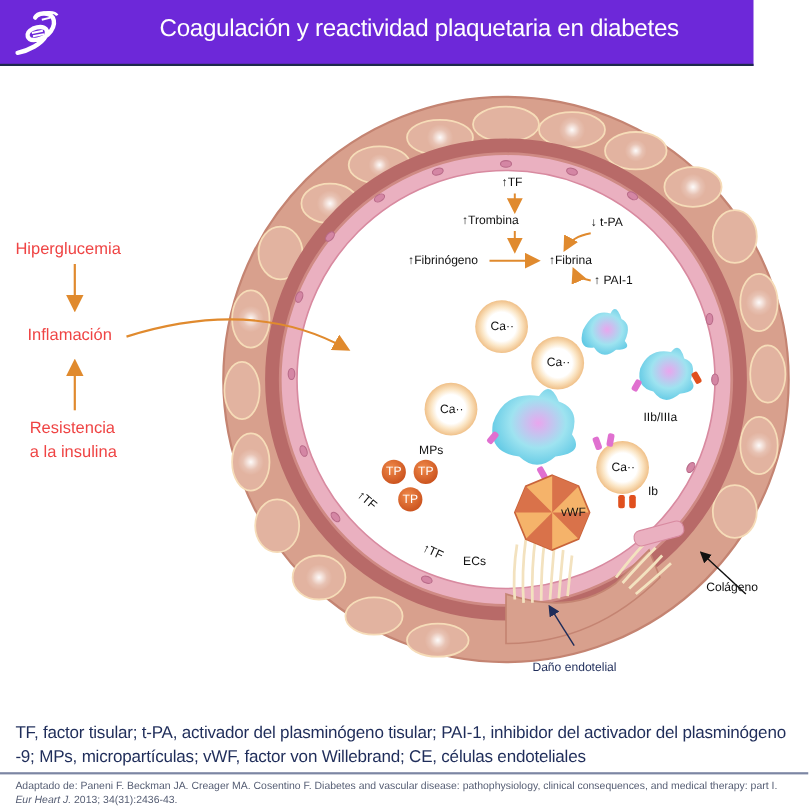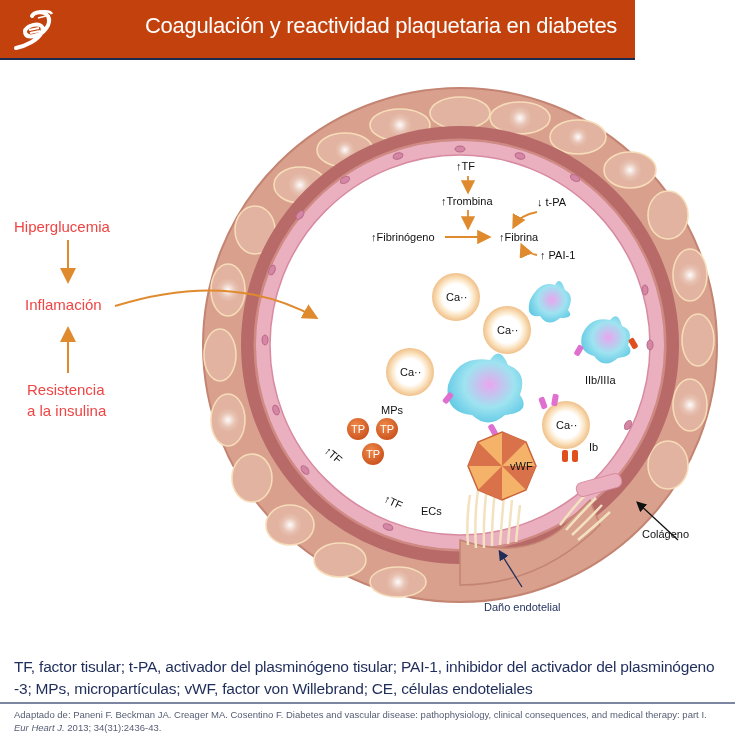--- a/index.html
+++ b/index.html
@@ -1,18 +1,18 @@
 <!DOCTYPE html>
 <html><head>
 <meta charset="utf-8">
 <style>
   html, body { margin:0; padding:0; }
   body { width:735px; height:735px; background:#ffffff; position:relative; overflow:hidden;
          font-family:"Liberation Sans", sans-serif; color:#1f2d5a; }
-  .header { position:absolute; left:0; top:0; width:635px; height:58px; background:#c2410c;
+  .header { position:absolute; left:0; top:0; width:685px; height:58px; background:#6d28d9;
             border-bottom:2px solid #1e2a4d; }
   .header .logo { position:absolute; left:12px; top:6px; width:50px; height:46px; }
   .header .title { position:absolute; left:145px; top:13px; font-size:22px; color:#ffffff;
                    font-family:"Liberation Sans", sans-serif; letter-spacing:-0.3px; }
   .diagram { position:absolute; left:0; top:60px; width:735px; height:580px; }
   .lbl { position:absolute; font-size:15px; color:#ef4444; white-space:nowrap; }
   .lbl-sm { position:absolute; font-size:11px; color:#111; white-space:nowrap; }
   .legend { position:absolute; left:14px; top:656px; width:710px; font-size:15.5px; line-height:22px;
             color:#1f2d5a; letter-spacing:-0.2px; }
   .divider { position:absolute; left:0; top:702px; width:735px; height:2px; background:#7c86a3; }
@@ -211,21 +211,21 @@
 </div>
 
 <div class="lbl" style="left:14px; top:218px;">Hiperglucemia</div>
 <div class="lbl" style="left:25px; top:296px;">Inflamación</div>
 <div class="lbl" style="left:27px; top:379px; line-height:21px;">
   <span>Resistencia</span><br>
   <span>a la insulina</span>
 </div>
 
 <div class="lbl-sm" style="left:456px; top:160px;">↑TF</div>
-<div class="lbl-sm" style="left:441px; top:195px;">↑Trombina</div>
+<div class="lbl-sm" style="left:420px; top:195px;">↑Trombina</div>
 <div class="lbl-sm" style="left:371px; top:231px;">↑Fibrinógeno</div>
 <div class="lbl-sm" style="left:499px; top:231px;">↑Fibrina</div>
 <div class="lbl-sm" style="left:537px; top:196px;">↓ t-PA</div>
 <div class="lbl-sm" style="left:540px; top:249px;">↑ PAI-1</div>
 
 <div class="lbl-sm" style="left:446px; top:291px;">Ca··</div>
 <div class="lbl-sm" style="left:497px; top:324px;">Ca··</div>
 <div class="lbl-sm" style="left:400px; top:366px;">Ca··</div>
 <div class="lbl-sm" style="left:556px; top:419px;">Ca··</div>
 
@@ -238,17 +238,17 @@
 <div class="lbl-sm" style="left:585px; top:374px;">IIb/IIIa</div>
 <div class="lbl-sm" style="left:589px; top:441px;text-align:center;">Ib</div>
 
 <div class="lbl-sm" style="left:324px; top:449px; transform:rotate(40deg);">↑TF</div>
 <div class="lbl-sm" style="left:384px; top:496px; transform:rotate(25deg);">↑TF</div>
 <div class="lbl-sm" style="left:421px; top:505px;">ECs</div>
 
 <div class="lbl-sm" style="left:642px; top:528px;">Colágeno</div>
 <div class="lbl-sm" style="left:484px; top:601px; color:#1f2d5a;">Daño endotelial</div>
 
-<div class="legend">TF, factor tisular; t-PA, activador del plasminógeno tisular; PAI-1, inhibidor del activador del plasminógeno -3; MPs, micropartículas; vWF, factor von Willebrand; CE, células endoteliales</div>
+<div class="legend">TF, factor tisular; t-PA, activador del plasminógeno tisular; PAI-1, inhibidor del activador del plasminógeno -9; MPs, micropartículas; vWF, factor von Willebrand; CE, células endoteliales</div>
 <div class="divider"></div>
 <div class="source">
   <span>Adaptado de: Paneni F. Beckman JA. Creager MA. Cosentino F. Diabetes and vascular disease: pathophysiology, clinical consequences, and medical therapy: part I. </span><i>Eur Heart J.</i><span> 2013; 34(31):2436-43.</span>
 </div>
 
 </body></html>

